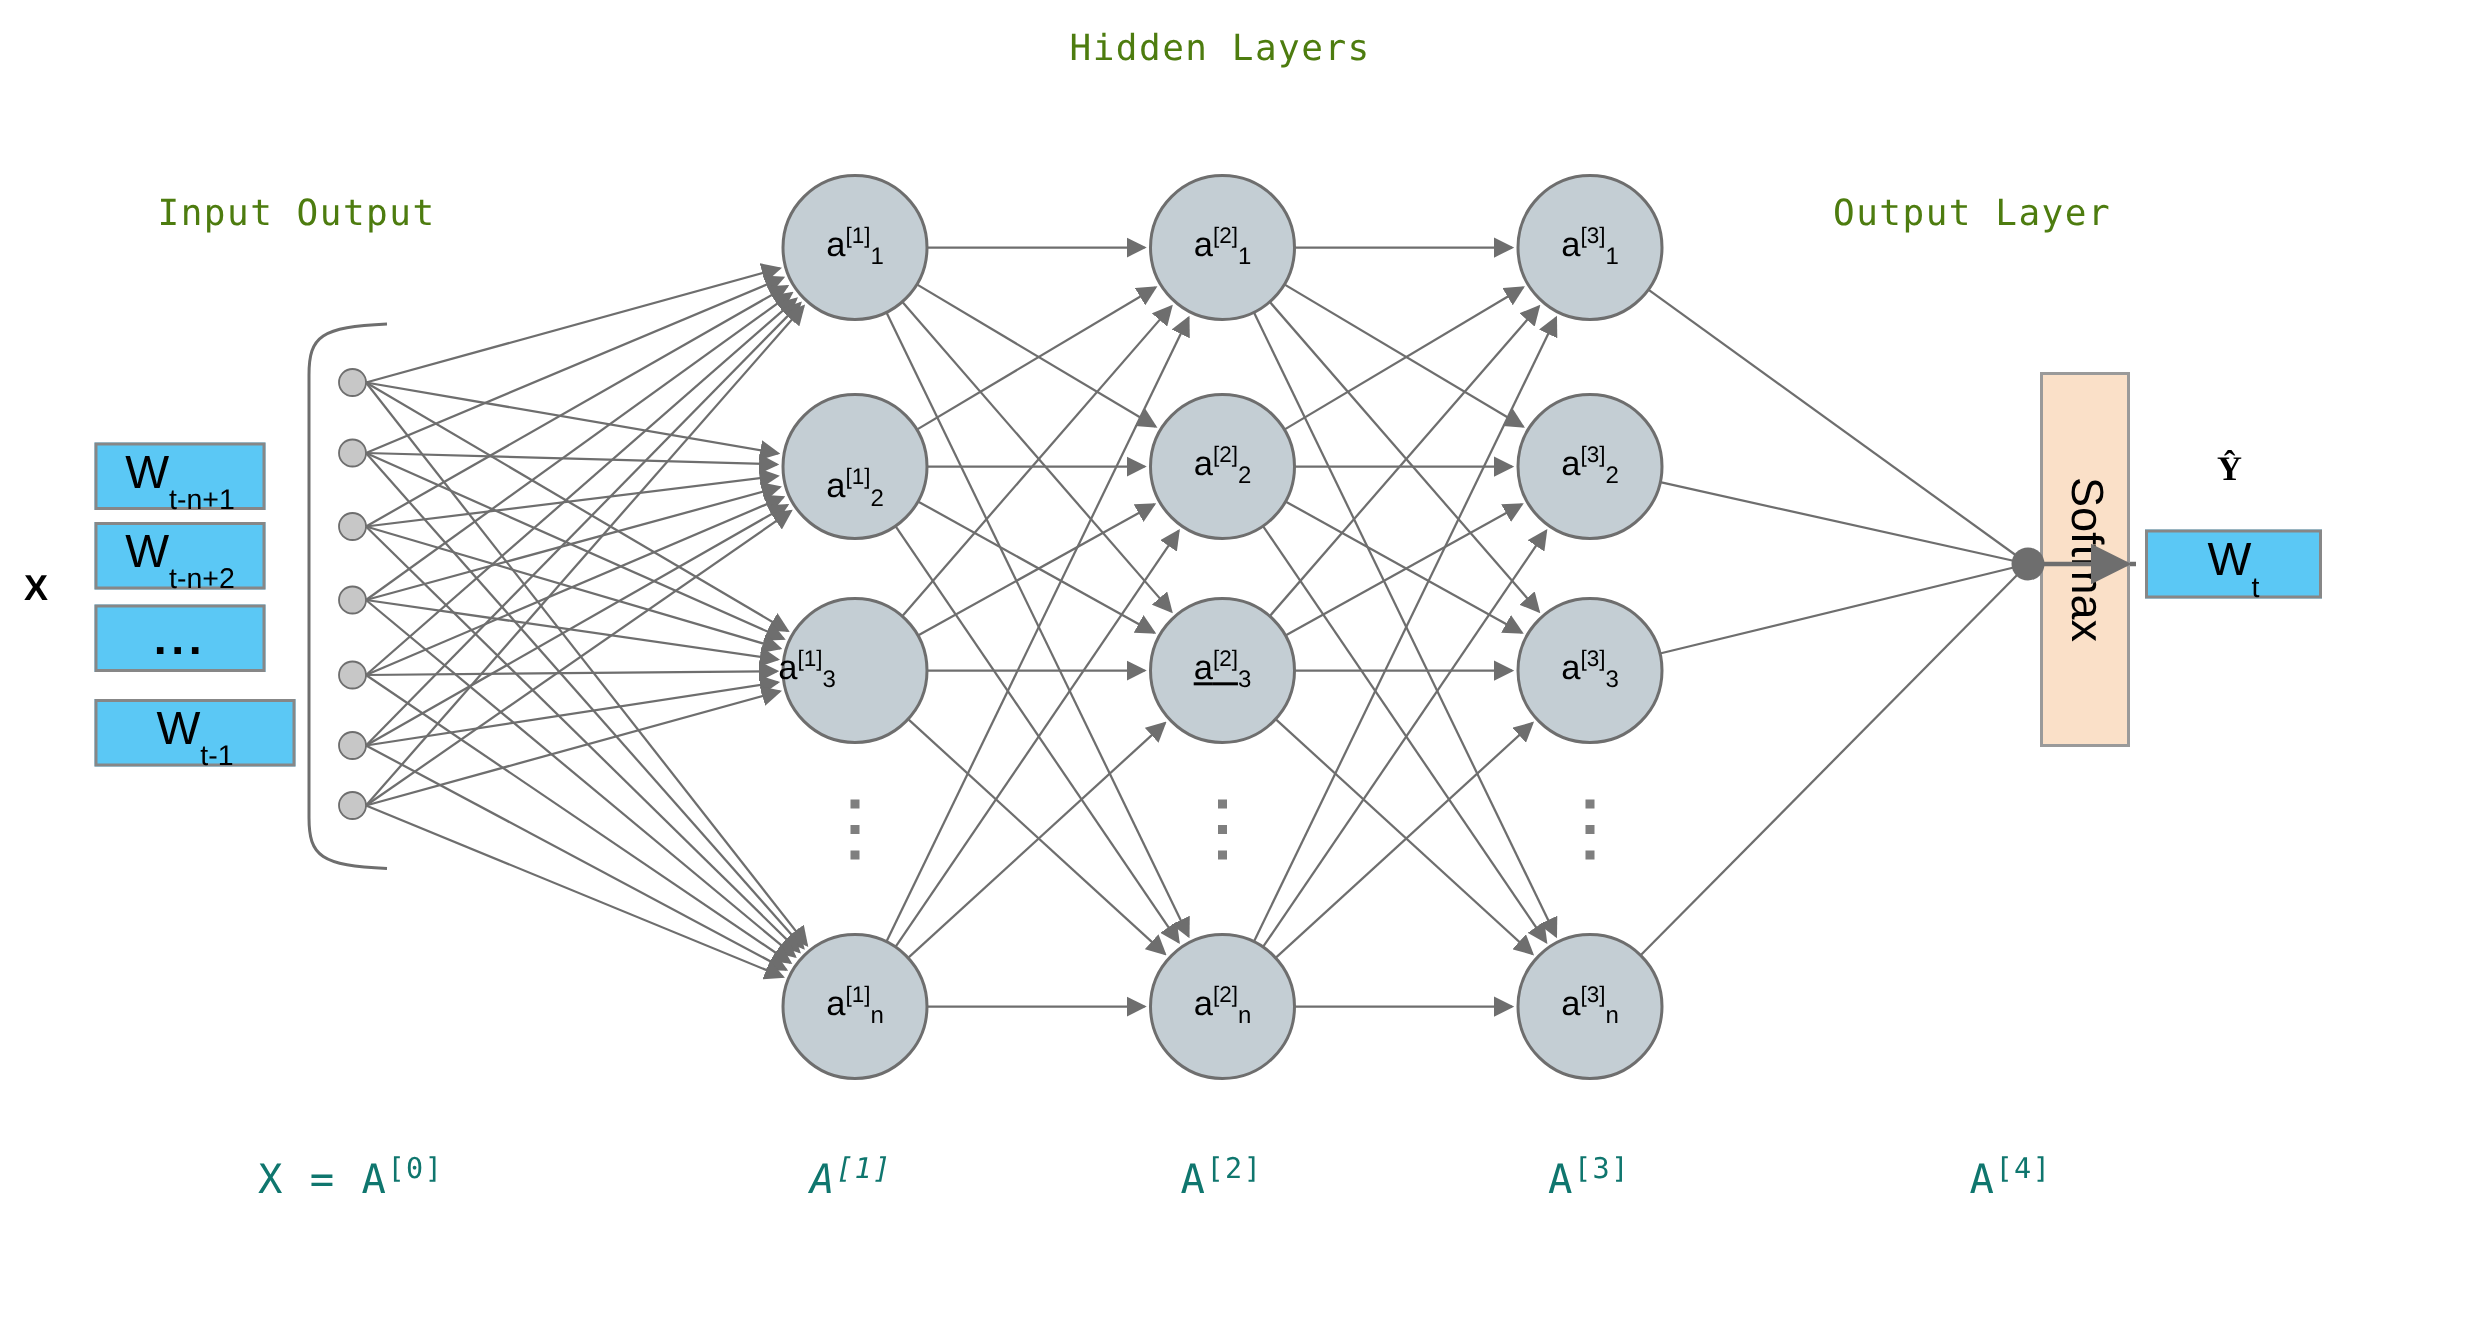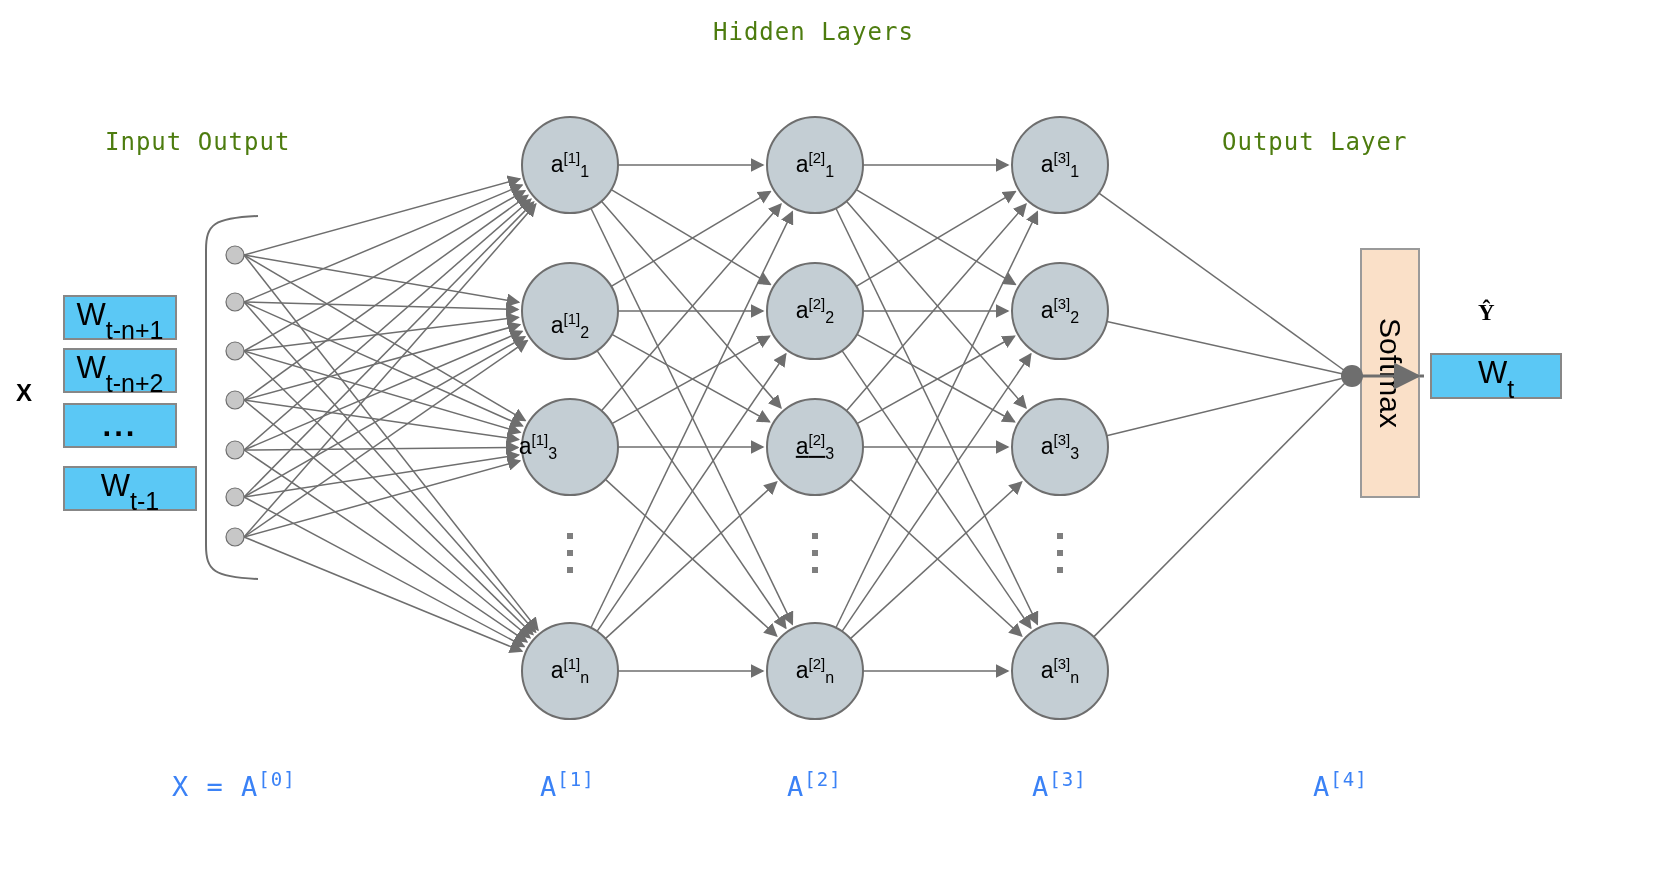--- a/index.html
+++ b/index.html
@@ -29,21 +29,21 @@
     font-family: "DejaVu Sans Mono", monospace;
     font-size: 24px;
     color: #4d7c0f;
     white-space: nowrap;
     letter-spacing: 1px;
   }
   .botlabel {
     position: absolute;
     font-family: "DejaVu Sans Mono", monospace;
     font-size: 27px;
-    color: #3b82f6;
+    color: #0f766e;
     white-space: nowrap;
     letter-spacing: 1px;
   }
   .botlabel sup {
     font-size: 19px;
     vertical-align: super;
   }
   .wbox {
     position: absolute;
     background: #5BC8F5;
@@ -51,21 +51,21 @@
     box-sizing: border-box;
     display: flex;
     align-items: center;
     justify-content: center;
     color: #000000;
     font-family: "Liberation Sans", sans-serif;
     font-size: 31px;
     line-height: 1;
   }
   .wbox .sub {
-    font-size: 25px;
+    font-size: 19px;
     vertical-align: sub;
     position: relative;
     top: 7px;
   }
   .wbox.dots {
     font-size: 31px;
     font-weight: bold;
     letter-spacing: 3px;
   }
   .xlabel {
@@ -148,21 +148,21 @@
     <span><span>W</span><span class="sub">t-n+2</span></span>
   </div>
   <div class="wbox dots" style="left:63px; top:403px; width:114px; height:45px;">
     <span>...</span>
   </div>
   <div class="wbox" style="left:63px; top:466px; width:134px; height:45px;">
     <span><span>W</span><span class="sub">t-1</span></span>
   </div>
 
   <div class="yhat" style="left:1478px; top:300px;">Ŷ</div>
-  <div class="wbox" style="left:1430px; top:353px; width:132px; height:46px;">
+  <div class="wbox" style="left:1430px; top:353px; width:118px; height:46px;">
     <span><span>W</span><span class="sub">t</span></span>
   </div>
 
   <div class="softmax" style="left:1360px; top:248px; width:60px; height:250px;">
     <span>Softmax</span>
   </div>
 
   <svg class="layer" viewBox="0 0 1655 882">
     <defs>
       <marker id="ah" markerWidth="9" markerHeight="9" refX="8" refY="4.5" orient="auto">
@@ -294,18 +294,18 @@
         <i></i>
       </div>
       <div class="vdots" style="left: 1060px; top: 553px;">
         <i></i>
         <i></i>
         <i></i>
       </div>
     </div>
 
   <div class="botlabel" style="left:172px; top:768px;"><span>X = A</span><sup>[0]</sup></div>
-  <div class="botlabel" style="left:540px; top:768px;"><span>A</span><sup>[1]</sup></div>
+  <div class="botlabel" style="left:540px; top:768px;font-style:italic;"><span>A</span><sup>[1]</sup></div>
   <div class="botlabel" style="left:787px; top:768px;"><span>A</span><sup>[2]</sup></div>
   <div class="botlabel" style="left:1032px; top:768px;"><span>A</span><sup>[3]</sup></div>
   <div class="botlabel" style="left:1313px; top:768px;"><span>A</span><sup>[4]</sup></div>
 
 </div>
 
 </body></html>

